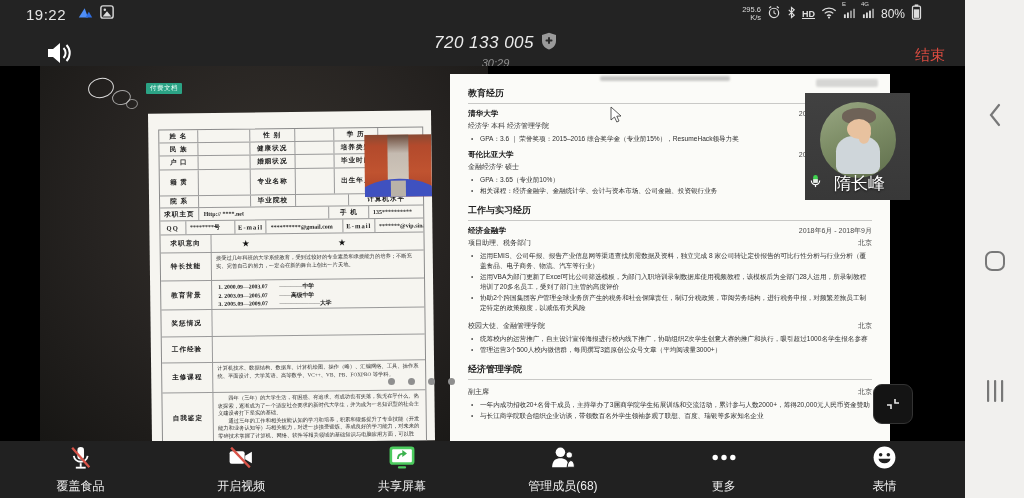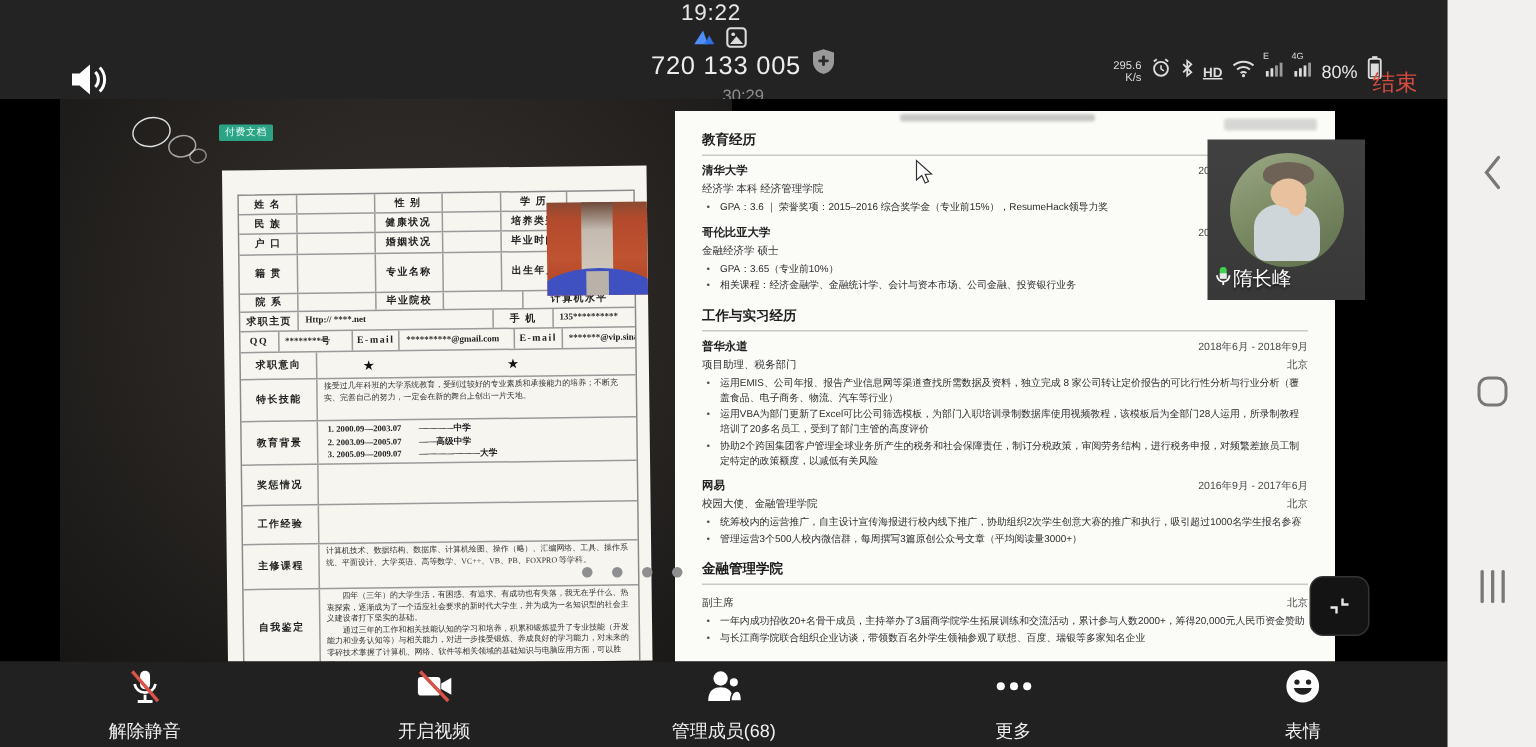--- a/index.html
+++ b/index.html
@@ -1,29 +1,29 @@
 <!DOCTYPE html>
 <html><head>
 <meta charset="utf-8">
 <style>
   html,body{margin:0;padding:0;}
   body{width:1024px;height:498px;background:#000;font-family:"Liberation Sans","DejaVu Sans",sans-serif;overflow:hidden;position:relative;}
   .app{position:absolute;left:0;top:0;width:965px;height:498px;background:#232323;}
   
-  .status{position:absolute;top:0;left:0;width:930px;height:28px;display:flex;align-items:center;padding:0 8px 0 26px;box-sizing:border-box;color:#e6e6e6;flex-direction:column;}
+  .status{position:absolute;top:0;left:0;width:930px;height:28px;display:flex;align-items:center;padding:0 8px 0 26px;box-sizing:border-box;color:#e6e6e6;}
   .time{font-size:15px;letter-spacing:.5px;}
   .st-left-icons{display:flex;align-items:center;gap:7px;margin-left:12px;}
   .st-right{margin-left:auto;display:flex;align-items:center;gap:6px;}
   .netspeed{font-size:7.5px;line-height:8px;text-align:right;color:#dcdcdc;}
   .hd{font-size:9px;font-weight:bold;color:#dcdcdc;text-decoration:underline;}
   .pct{font-size:12px;color:#e6e6e6;}
   .sig{position:relative;}
   .sig .siglab{position:absolute;left:-1px;top:-4px;font-size:6px;color:#dcdcdc;}
   
-  .hdr-mid{position:absolute;top:32px;left:0;width:991px;text-align:center;color:#ececec;}
+  .hdr-mid{position:absolute;top:32px;left:0;width:991px;text-align:center;color:#ececec;font-style:italic;}
   .mid-row{display:flex;align-items:center;justify-content:center;gap:7px;}
   .meet-id{font-size:17px;letter-spacing:.5px;}
   .timer{font-size:11px;color:#8f8f8f;margin-top:3px;}
   .speaker{position:absolute;left:44px;top:38px;}
   .end-btn{position:absolute;right:20px;top:46px;color:#d84b40;font-size:15px;cursor:pointer;}
   
   .share{position:absolute;left:0;top:66px;width:965px;height:375px;background:#000;overflow:hidden;}
   .photo{position:absolute;left:40px;top:0;width:448px;height:375px;background:radial-gradient(ellipse at 52% 38%,#37332e 0%,#262321 55%,#171614 100%);filter:blur(.35px);}
   .doodle{position:absolute;border:1.6px solid rgba(255,255,255,.85);border-radius:50%;transform:rotate(-12deg);}
   .badge{position:absolute;left:106px;top:17px;background:#2ba385;color:#eafff8;font-size:6.5px;padding:1px 4px;border-radius:1px;letter-spacing:.5px;}
@@ -58,21 +58,21 @@
   
   .dots{position:absolute;left:388px;top:312px;display:flex;gap:13px;}
   .dot{width:7px;height:7px;border-radius:50%;background:#8f8f8f;}
   
   .tile{position:absolute;left:805px;top:27px;width:105px;height:107px;background:linear-gradient(180deg,#414141,#383838);}
   .avatar{position:absolute;left:15px;top:9px;width:76px;height:76px;border-radius:50%;background:linear-gradient(155deg,#9aa884 0%,#7d8d66 45%,#5f6e4c 100%);overflow:hidden;}
   .avatar .hat{position:absolute;left:22px;top:6px;width:34px;height:16px;background:#6e6257;border-radius:50% 50% 40% 40%;}
   .avatar .face{position:absolute;left:27px;top:17px;width:24px;height:20px;background:#e8c29f;border-radius:50%;}
   .avatar .shirt{position:absolute;left:16px;top:34px;width:44px;height:38px;background:#cfd6da;border-radius:40% 40% 20% 20%;}
   .avatar .arm{position:absolute;left:40px;top:26px;width:10px;height:16px;background:#e8c29f;border-radius:5px;transform:rotate(20deg);}
-  .tile-name{position:absolute;left:4px;bottom:5px;display:flex;align-items:center;gap:0;color:#fff;font-size:13px;text-shadow:0 1px 2px rgba(0,0,0,.7);}
+  .tile-name{position:absolute;left:4px;bottom:5px;display:flex;align-items:center;gap:12px;color:#fff;font-size:17px;text-shadow:0 1px 2px rgba(0,0,0,.7);}
   
   .shrink{position:absolute;left:873px;top:318px;width:38px;height:38px;background:#141414;border:1px solid #333;border-radius:9px;display:flex;align-items:center;justify-content:center;}
   
   .cursor{position:absolute;left:610px;top:40px;}
   
   .toolbar{position:absolute;left:0;top:441px;width:965px;height:57px;background:#212121;display:flex;}
   .tb-item{flex:1;display:flex;flex-direction:column;align-items:center;justify-content:center;gap:3px;cursor:pointer;}
   .tb-label{font-size:12px;color:#f0f0f0;}
   
   .navbar{position:absolute;left:965px;top:0;width:59px;height:498px;background:#f1f0ee;}
@@ -310,50 +310,46 @@
               <ul class="r-bullets">
                 <li>GPA：3.65（专业前10%）</li>
                 <li>相关课程：经济金融学、金融统计学、会计与资本市场、公司金融、投资银行业务</li>
               </ul>
             </div>
           </div>
           <div class="r-sec">
             <div class="r-title">工作与实习经历</div>
             <div class="r-entry">
               <div class="r-line">
-                <span class="r-org">普华永道</span>
+                <span class="r-org">经济金融学</span>
                 <span class="r-period">2018年6月 - 2018年9月</span>
               </div>
               <div class="r-line">
                 <span class="r-role">项目助理、税务部门</span>
                 <span class="r-city">北京</span>
               </div>
               <ul class="r-bullets">
                 <li>运用EMIS、公司年报、报告产业信息网等渠道查找所需数据及资料，独立完成 8 家公司转让定价报告的可比行性分析与行业分析（覆盖食品、电子商务、物流、汽车等行业）</li>
                 <li>运用VBA为部门更新了Excel可比公司筛选模板，为部门入职培训录制数据库使用视频教程，该模板后为全部门28人运用，所录制教程培训了20多名员工，受到了部门主管的高度评价</li>
                 <li>协助2个跨国集团客户管理全球业务所产生的税务和社会保障责任，制订分税政策，审阅劳务结构，进行税务申报，对频繁差旅员工制定特定的政策额度，以减低有关风险</li>
               </ul>
             </div>
             <div class="r-entry">
               <div class="r-line">
-                <span class="r-org">网易</span>
-                <span class="r-period">2016年9月 - 2017年6月</span>
-              </div>
-              <div class="r-line">
                 <span class="r-role">校园大使、金融管理学院</span>
                 <span class="r-city">北京</span>
               </div>
               <ul class="r-bullets">
                 <li>统筹校内的运营推广，自主设计宣传海报进行校内线下推广，协助组织2次学生创意大赛的推广和执行，吸引超过1000名学生报名参赛</li>
                 <li>管理运营3个500人校内微信群，每周撰写3篇原创公众号文章（平均阅读量3000+）</li>
               </ul>
             </div>
           </div>
           <div class="r-sec">
-            <div class="r-title">金融管理学院</div>
+            <div class="r-title">经济管理学院</div>
             <div class="r-entry">
               <div class="r-line">
                 <span class="r-role">副主席</span>
                 <span class="r-city">北京</span>
               </div>
               <ul class="r-bullets">
                 <li>一年内成功招收20+名骨干成员，主持举办了3届商学院学生拓展训练和交流活动，累计参与人数2000+，筹得20,000元人民币资金赞助</li>
                 <li>与长江商学院联合组织企业访谈，带领数百名外学生领袖参观了联想、百度、瑞银等多家知名企业</li>
               </ul>
             </div>
@@ -404,29 +400,39 @@
 
   <div class="toolbar" id="toolbar-items">
       <div class="tb-item">
         <div><svg width="27" height="27" viewBox="0 0 26 26">
             <rect x="10" y="3" width="6.4" height="12" rx="3.2" fill="#fff"></rect>
             <path d="M6.5 11.5 a6.8 6.8 0 0 0 13.4 0" fill="none" stroke="#fff" stroke-width="1.8"></path>
             <line x1="13.2" y1="18.5" x2="13.2" y2="22" stroke="#fff" stroke-width="1.8"></line>
             <line x1="8.5" y1="22.8" x2="18" y2="22.8" stroke="#fff" stroke-width="1.8"></line>
             <line x1="5" y1="3.5" x2="21.5" y2="22.5" stroke="#d85348" stroke-width="2.2"></line>
           </svg></div>
-        <div class="tb-label">解除静音</div>
+        <div class="tb-label">覆盖食品</div>
       </div>
       <div class="tb-item">
         <div><svg width="28" height="27" viewBox="0 0 27 26">
             <rect x="2.5" y="7" width="14.5" height="12" rx="2" fill="#fff"></rect>
             <polygon points="17.5,11.2 24,7.5 24,18.5 17.5,14.8" fill="#fff"></polygon>
             <line x1="4" y1="3.5" x2="22" y2="22.5" stroke="#d85348" stroke-width="2.2"></line>
           </svg></div>
         <div class="tb-label">开启视频</div>
+      </div>
+      <div class="tb-item">
+        <div><svg width="28" height="27" viewBox="0 0 27 26">
+            <rect x="1.5" y="2.5" width="24" height="17.5" rx="3" fill="#4ccb5e"></rect>
+            <rect x="4" y="5" width="19" height="12.5" rx="1" fill="#fff"></rect>
+            <path d="M9.5 14.5 C9.5 10.5 12 9.2 14.8 9.2" fill="none" stroke="#3cb24e" stroke-width="1.8"></path>
+            <polygon points="13.8,5.8 18.3,9.2 13.8,12.6" fill="#3cb24e"></polygon>
+            <rect x="9.5" y="21.5" width="8" height="2.2" rx="1.1" fill="#4ccb5e"></rect>
+          </svg></div>
+        <div class="tb-label">共享屏幕</div>
       </div>
       <div class="tb-item">
         <div><svg width="28" height="27" viewBox="0 0 27 26">
             <circle cx="11" cy="8" r="4.6" fill="#fff"></circle>
             <path d="M3 22.5 C3 15.5 7 13.7 11 13.7 C15 13.7 19 15.5 19 22.5 Z" fill="#fff"></path>
             <circle cx="19.5" cy="10.5" r="3.1" fill="#fff" stroke="#212121" stroke-width="1"></circle>
             <path d="M17.5 22.5 C17.5 17.5 20 15.8 21.8 16 C23.5 16.2 24.5 18.5 24.5 22.5 Z" fill="#fff" stroke="#212121" stroke-width="1"></path>
           </svg></div>
         <div class="tb-label">管理成员(68)</div>
       </div>

